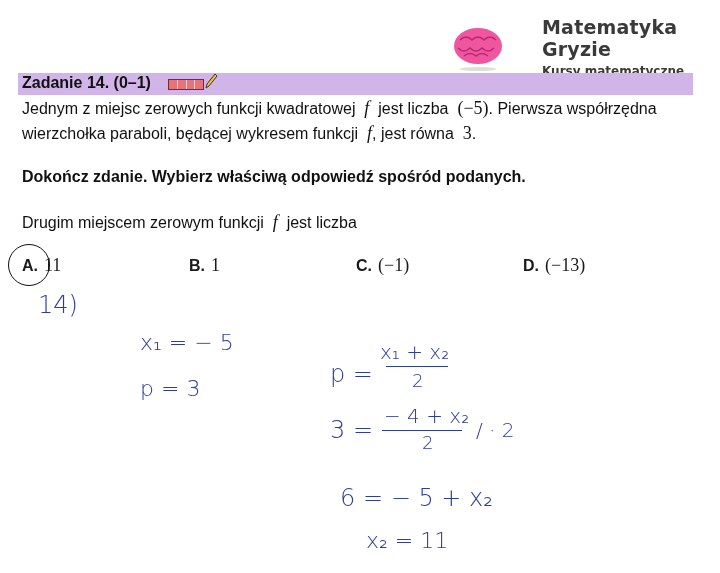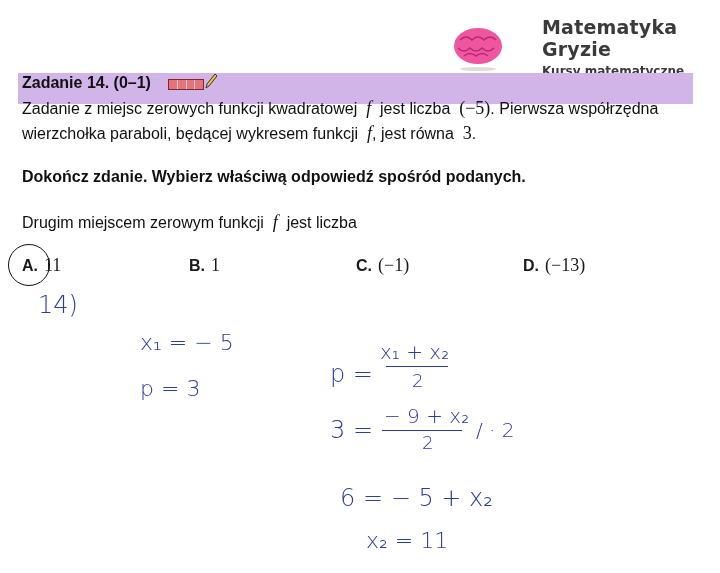--- a/index.html
+++ b/index.html
@@ -2,21 +2,21 @@
 <html><head>
 <meta charset="utf-8">
 <style>
   html, body { margin: 0; padding: 0; }
   body { width: 720px; height: 573px; background: #ffffff; position: relative; overflow: hidden; font-family: "Liberation Sans", sans-serif; color: #1a1a1a; }
   .logo { position: absolute; left: 452px; top: 16px; display: flex; align-items: center; gap: 28px; }
   .brain { width: 52px; height: 42px; position: relative; }
   .brand { margin-left: 10px; }
   .brand-title { font-family: "DejaVu Sans", sans-serif; font-weight: bold; font-size: 19px; color: #3a3a3a; letter-spacing: 0.2px; }
   .brand-sub { font-family: "DejaVu Sans", sans-serif; font-size: 12px; color: #3a3a3a; font-weight: bold; margin-top: 4px; }
-  .task-bar { position: absolute; left: 18px; top: 73px; width: 675px; height: 31px; background: #d2b5e8; }
+  .task-bar { position: absolute; left: 18px; top: 73px; width: 675px; height: 22px; background: #d2b5e8; }
   .task-title { position: absolute; left: 4px; top: 1px; font-weight: bold; font-size: 16px; color: #111; }
   .score { position: absolute; left: 150px; top: 6px; width: 34px; height: 9px; background: #e8727a; border: 1px solid #7a2a2a; display: flex; }
   .score span { flex: 1; border-right: 1px solid #f9d0d0; }
   .score span:last-child { border-right: none; }
   .pencil { position: absolute; left: 186px; top: -1px; }
   .para { position: absolute; left: 22px; font-size: 16px; line-height: 24px; color: #111; }
   .math { font-family: "Liberation Serif", serif; font-style: italic; font-size: 18px; }
   .mathn { font-family: "Liberation Serif", serif; font-size: 18px; }
   .bold { font-weight: bold; }
   .answers { position: absolute; top: 255px; left: 0; width: 688px; height: 26px; }
@@ -54,21 +54,21 @@
     </div>
   <span class="pencil">
     <svg width="14" height="18" viewBox="0 0 14 18">
         <path d="M2 16 L3 12 L11 2 L13 4 L5 14 Z" fill="#f2c230" stroke="#333" stroke-width="1"></path>
       </svg>
   </span>
 </div>
 
 <div class="para" style="top:96px;">
   <div>
-    <span>Zadanie z miejsc zerowych funkcji kwadratowej</span>&nbsp;
+    <span>Jednym z miejsc zerowych funkcji kwadratowej</span>&nbsp;
     <span class="math">f</span>&nbsp;
     <span>jest liczba</span>&nbsp;
     <span class="mathn">(−5)</span><span>. Pierwsza współrzędna</span>
   </div>
   <div>
     <span>wierzchołka paraboli, będącej wykresem funkcji</span>&nbsp;
     <span class="math">f</span><span>, jest równa</span>&nbsp;
     <span class="mathn">3</span><span>.</span>
   </div>
 </div>
@@ -100,19 +100,19 @@
 <div class="hand" style="left:38px;top:291px;font-size:24px;">14)</div>
 <div class="hand" style="left:140px;top:330px;font-size:22px;text-align:right;">x₁ = − 5</div>
 <div class="hand" style="left:140px;top:376px;font-size:22px;">p = 3</div>
 
 <div class="hand" style="left:330px;top:360px;font-size:24px;">p =</div>
 <div class="hand" style="left:380px;top:340px;font-size:20px;">x₁ + x₂</div>
 <div class="frac" style="left:386px;top:366px;width:62px;"></div>
 <div class="hand" style="left:412px;top:370px;font-size:18px;">2</div>
 
 <div class="hand" style="left:330px;top:416px;font-size:24px;">3 =</div>
-<div class="hand" style="left:384px;top:404px;font-size:20px;">− 9 + x₂</div>
+<div class="hand" style="left:384px;top:404px;font-size:20px;">− 4 + x₂</div>
 <div class="frac" style="left:382px;top:430px;width:80px;"></div>
 <div class="hand" style="left:422px;top:432px;font-size:18px;">2</div>
 <div class="hand" style="left:476px;top:418px;font-size:20px;">/ · 2</div>
 
 <div class="hand" style="left:340px;top:484px;font-size:24px;">6 = − 5 + x₂</div>
 <div class="hand" style="left:366px;top:528px;font-size:22px;">x₂ = 11</div>
 
 </body></html>

